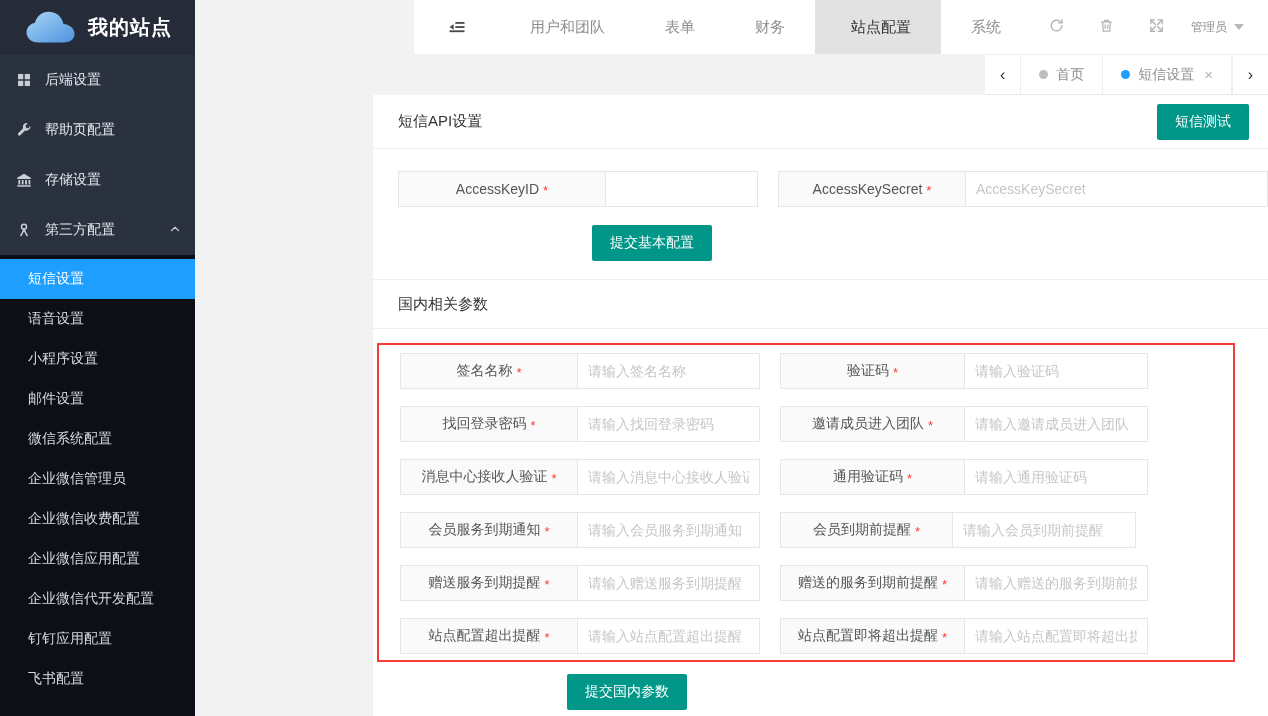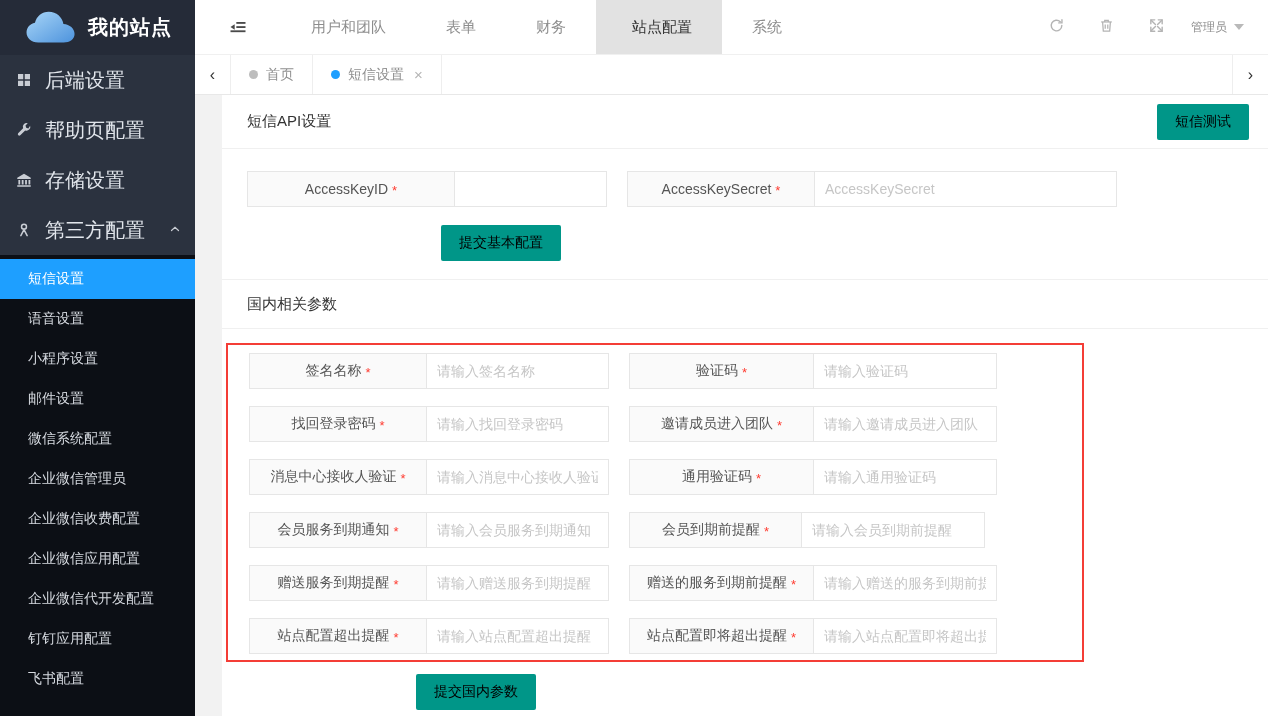--- a/index.html
+++ b/index.html
@@ -9,28 +9,28 @@
 
   
   .sidebar { width:195px; flex:0 0 195px; display:flex; flex-direction:column; background:#2b323f; }
   .logo-area { height:55px; flex:0 0 55px; background:#252b38; display:flex; align-items:center; padding-left:22px; gap:8px; }
   .logo-area svg { width:58px; height:42px; }
   .logo-title { color:#fff; font-size:20px; font-weight:bold; letter-spacing:1px; }
   .menu { flex:0 0 auto; }
   .menu-item { height:50px; display:flex; align-items:center; padding:0 14px 0 14px; color:#e2e6ec; cursor:pointer; }
   .mi-icon { width:20px; height:20px; margin-right:11px; display:inline-flex; align-items:center; justify-content:center; }
   .mi-icon svg { width:18px; height:18px; }
-  .mi-label { font-size:20px; flex:1;font-family:Liberation Mono, monospace; }
+  .mi-label { font-size:14px; flex:1;font-family:Liberation Mono, monospace; }
   .mi-chevron svg { width:12px; height:12px; }
   .submenu { flex:1 1 auto; background:#0c0f15; padding-top:4px; }
   .submenu-item { height:40px; display:flex; align-items:center; padding-left:28px; color:#d6dae0; font-size:14px; cursor:pointer; }
   .submenu-item.active { background:#1e9fff; color:#fff; }
 
   
-  .right-col { flex:1 1 auto; display:flex; flex-direction:column; min-width:0; }
+  .right-col { flex:1 1 auto; display:flex; flex-direction:column; min-width:0;align-items:flex-end; }
 
   
   .topnav { height:55px; flex:0 0 55px; background:#fff; display:flex; align-items:stretch; border-bottom:1px solid #f0f0f0; }
   .fold-btn { width:86px; display:flex; align-items:center; justify-content:center; cursor:pointer; }
   .fold-btn svg { width:20px; height:20px; }
   .nav-tabs { display:flex; align-items:stretch; }
   .nav-tab { padding:0 30px; display:flex; align-items:center; color:#8d8d8d; font-size:15px; cursor:pointer; white-space:nowrap; }
   .nav-tab.active { background:#e2e2e2; color:#333;padding-left:36px; }
   .topnav-right { margin-left:auto; display:flex; align-items:center; gap:0; padding-right:14px; }
   .tool-btn { width:50px; display:flex; align-items:center; justify-content:center; cursor:pointer; }
@@ -44,21 +44,21 @@
   .tab-arrow.right { margin-left:auto; border-right:none; border-left:1px solid #eee; }
   .page-tab { display:flex; align-items:center; gap:8px; padding:0 18px; border-right:1px solid #eee; color:#8f8f8f; font-size:14px; cursor:pointer; white-space:nowrap; }
   .tab-dot { width:9px; height:9px; border-radius:50%; display:inline-block; }
   .tab-close { color:#b5b5b5; font-size:15px; margin-left:2px; cursor:pointer; }
 
   
   .content { flex:1 1 auto; background:#f2f2f2; padding-left:27px; overflow:hidden; }
   .panel { background:#fff; width:100%; height:100%; }
   .panel-header { height:54px; display:flex; align-items:center; justify-content:space-between; padding:0 19px 0 25px; border-bottom:1px solid #f0f0f0; }
   .panel-title { font-size:15px; color:#333; }
-  .btn-teal { background:#009688; color:#000000; border:none; font-size:14px; font-family:inherit; height:36px; padding:0 18px; border-radius:2px; cursor:pointer; }
+  .btn-teal { background:#009688; color:#ffffff; border:none; font-size:14px; font-family:inherit; height:36px; padding:0 18px; border-radius:2px; cursor:pointer; }
   .api-section { padding:22px 0 0 25px; }
   .api-row { display:flex; gap:20px; }
   .field-group { display:flex; height:36px; }
   .fg-label { background:#fafafa; border:1px solid #e6e6e6; display:flex; align-items:center; justify-content:center; font-size:14px; color:#555; gap:4px; white-space:nowrap; overflow:hidden; }
   .fg-star { color:#ff3b30; font-size:13px; margin-top:3px; }
   .fg-input { border:1px solid #e6e6e6; border-left:none; background:#fff; font-size:14px; color:#333; padding:0 10px; outline:none; min-width:0; font-family:inherit; }
   .fg-input::placeholder { color:#c6c6c6; }
   .submit-row { padding:18px 0 18px 194px; }
   .section-divider-header { height:50px; display:flex; align-items:center; padding-left:25px; border-bottom:1px solid #f0f0f0; }
   .red-box { border:2px solid #f43d36; margin:14px 0 0 4px; width:858px; padding:8px 0 6px 21px; }

